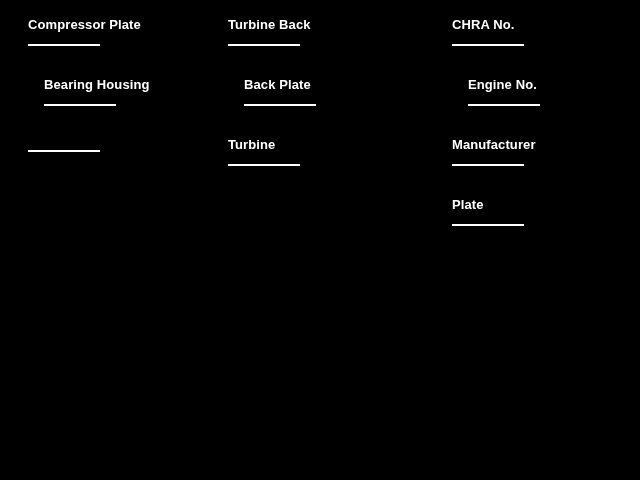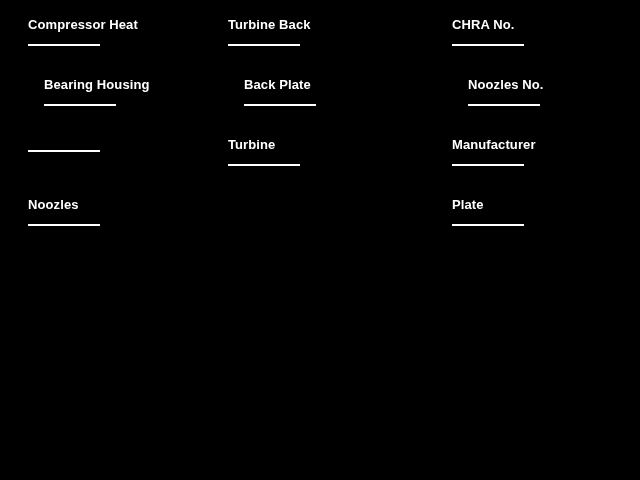--- a/index.html
+++ b/index.html
@@ -48,32 +48,28 @@
   .row-1 { top: 78px; margin-left: 16px; }
   .row-2 { top: 138px; }
   .row-3 { top: 198px; }
 </style>
 </head>
 <body>
 
 <div id="form-grid">
 
   <div class="field col-0 row-0">
-    <div class="field-label">Compressor Heat</div>
+    <div class="field-label">Compressor Plate</div>
     <div class="field-underline"></div>
   </div>
   <div class="field col-0 row-1">
     <div class="field-label">Bearing Housing</div>
     <div class="field-underline"></div>
   </div>
   <div class="field col-0 row-2">
-    <div class="field-underline"></div>
-  </div>
-  <div class="field col-0 row-3">
-    <div class="field-label">Noozles</div>
     <div class="field-underline"></div>
   </div>
 
   <div class="field col-1 row-0">
     <div class="field-label">Turbine Back</div>
     <div class="field-underline"></div>
   </div>
   <div class="field col-1 row-1">
     <div class="field-label">Back Plate</div>
     <div class="field-underline"></div>
@@ -81,21 +77,21 @@
   <div class="field col-1 row-2">
     <div class="field-label">Turbine</div>
     <div class="field-underline"></div>
   </div>
 
   <div class="field col-2 row-0">
     <div class="field-label">CHRA No.</div>
     <div class="field-underline"></div>
   </div>
   <div class="field col-2 row-1">
-    <div class="field-label">Noozles No.</div>
+    <div class="field-label">Engine No.</div>
     <div class="field-underline"></div>
   </div>
   <div class="field col-2 row-2">
     <div class="field-label">Manufacturer</div>
     <div class="field-underline"></div>
   </div>
   <div class="field col-2 row-3">
     <div class="field-label">Plate</div>
     <div class="field-underline"></div>
   </div>

